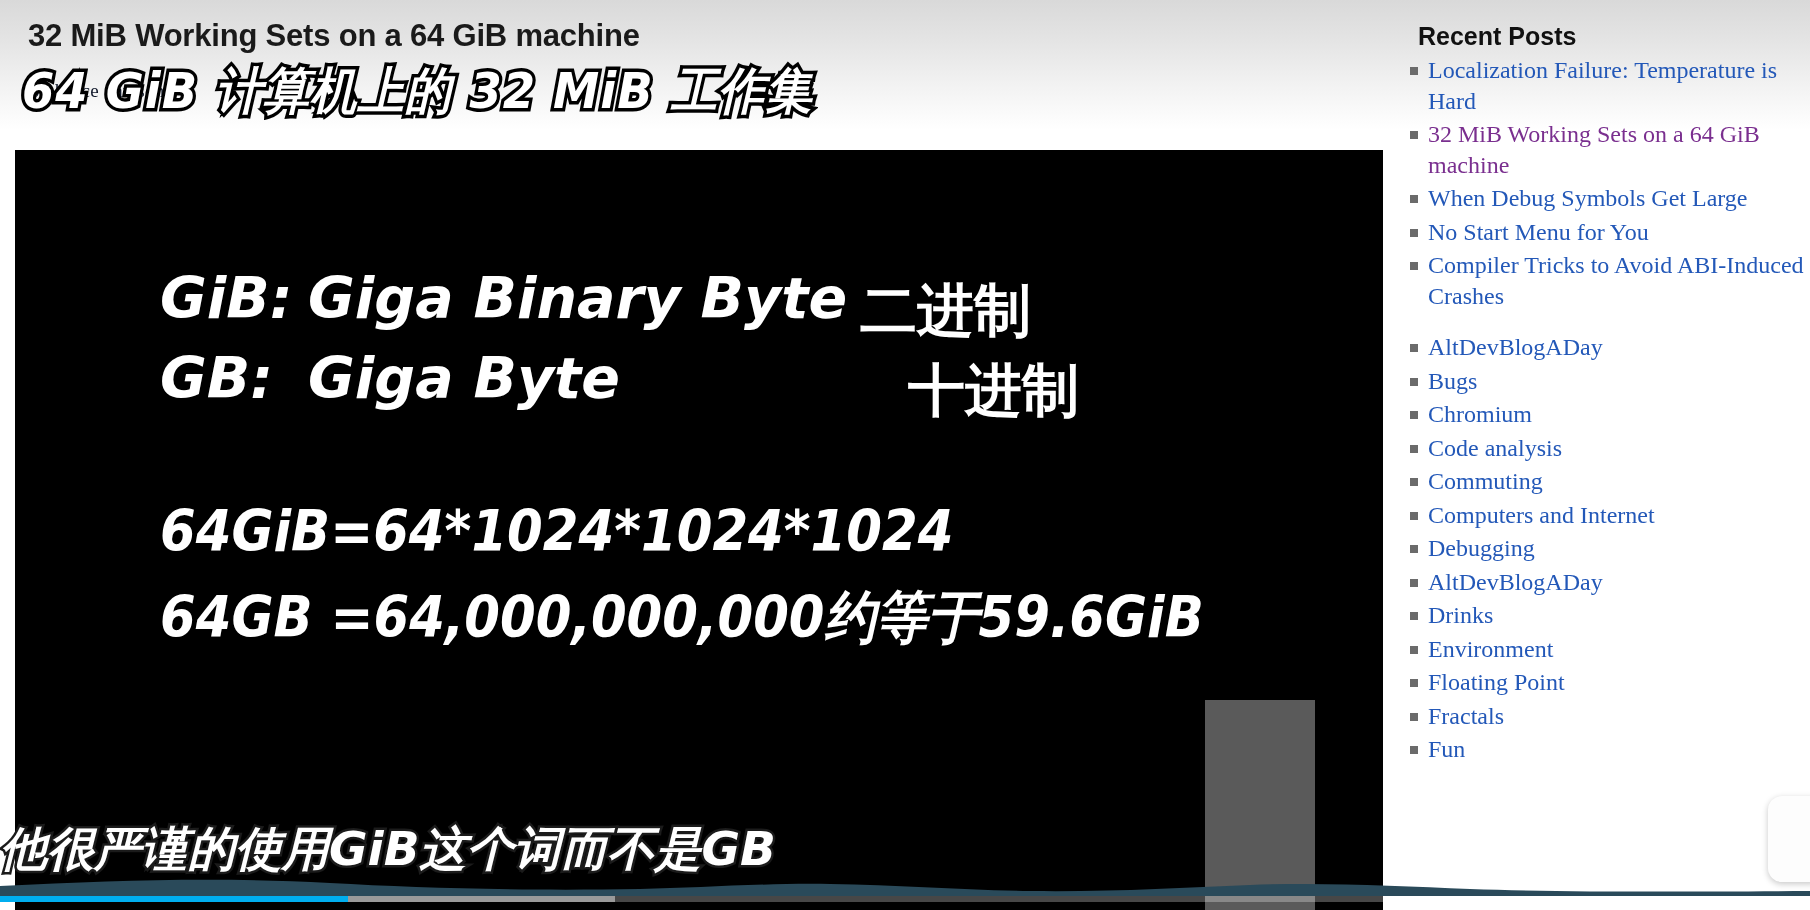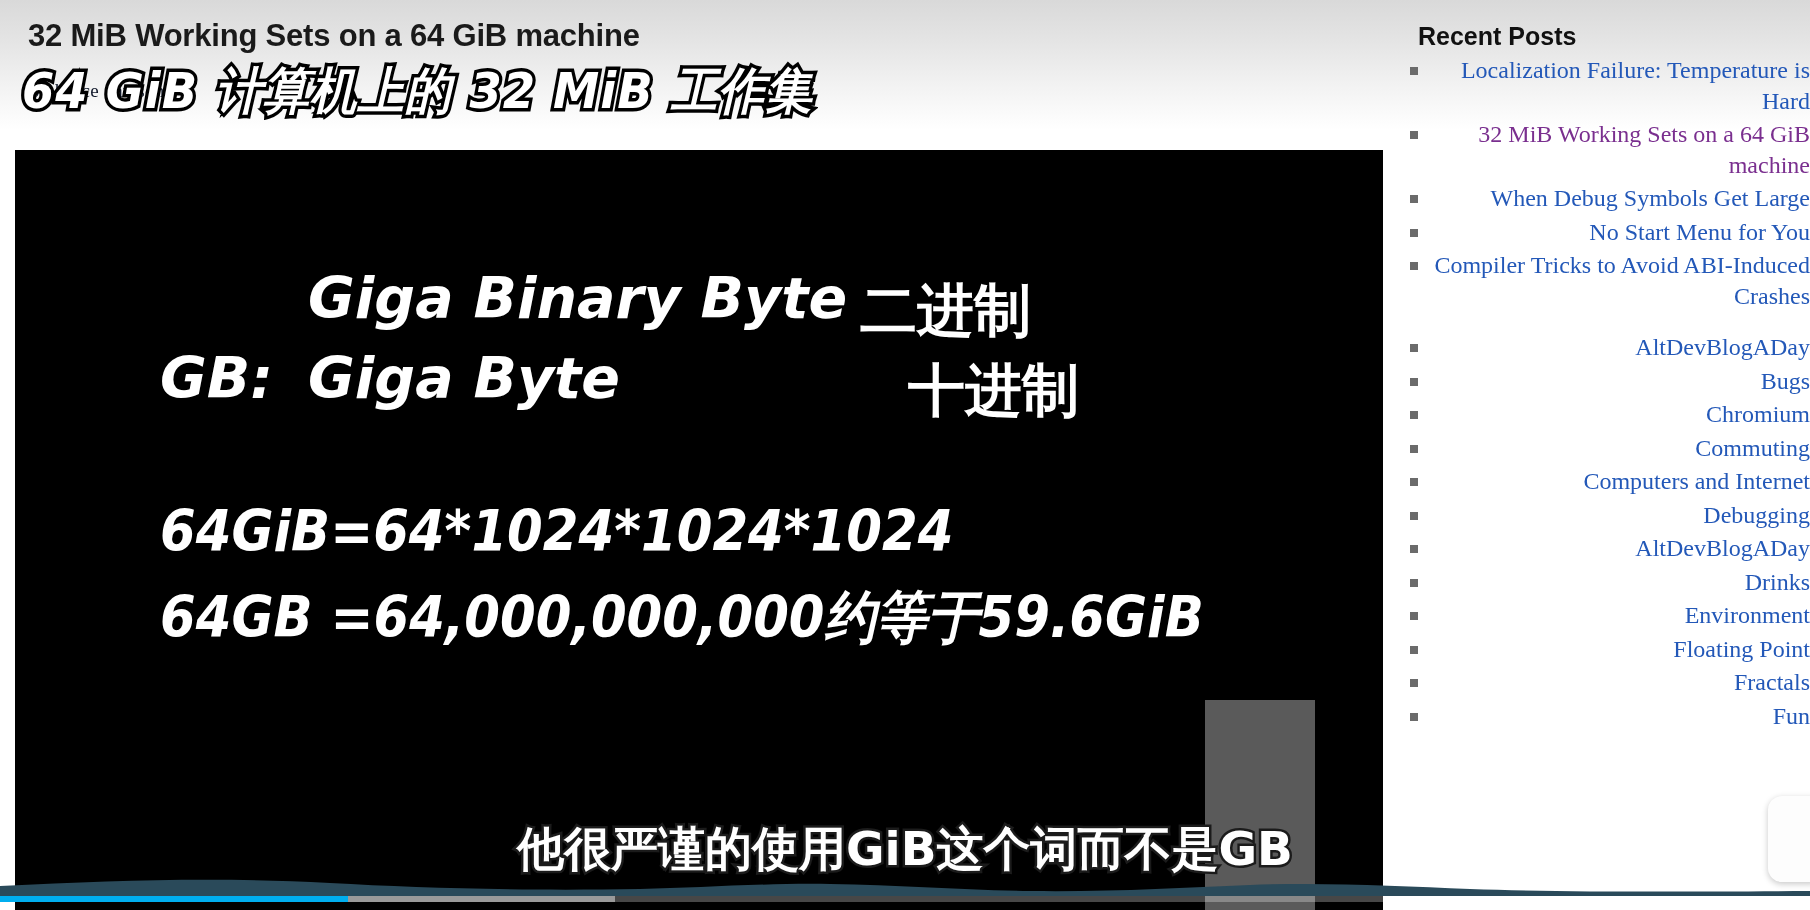--- a/index.html
+++ b/index.html
@@ -77,49 +77,50 @@
     color:#ffffff; font-style:italic; font-weight:bold;
     font-family:"DejaVu Sans", sans-serif;
     font-size:57px; white-space:pre;
     transform:scaleX(0.90);
     transform-origin:left center;
   }
 
   
   .subtitle {
     position:absolute; left:0; top:818px; width:1810px;
-    text-align:center;
+    text-align:left;
     font-size:47px; font-weight:bold;
     font-family:"DejaVu Sans", sans-serif;
     color:#ffffff;
     -webkit-text-stroke:5px #1b1b1b;
     paint-order:stroke fill;
     letter-spacing:0px;
     white-space:nowrap;
     z-index:40;
+    font-style:italic;
   }
   .subtitle-shade {
     position:absolute; top:700px; left:1205px;
     width:110px; height:210px;
     background:rgba(125,125,125,0.72);
     z-index:30;
   }
 
   
   .sidebar {
     position:absolute; left:1400px; top:0; width:410px; height:795px;
     font-family:"Liberation Serif", serif;
     z-index:20;
   }
   .side-head {
     font-family:"Liberation Sans", sans-serif;
     font-size:25px; font-weight:bold; color:#111111;
     margin-left:18px;
   }
-  .side-list { list-style:none; margin:4px 0 0 0; padding:0;text-align:right; }
+  .side-list { list-style:none; margin:4px 0 0 0; padding:0; }
   .side-list li {
     position:relative;
     padding-left:28px;
     margin-bottom:3px;
     font-size:24px;
     line-height:30.5px;
     color:#2358b8;
   }
   .side-list li .bullet {
     position:absolute; left:10px; top:12px;
@@ -170,20 +171,21 @@
     <div class="article-meta">by bruce  dawson</div>
   </div>
 
   <div class="trans-title">64 GiB 计算机上的 32 MiB 工作集</div>
 
   <div class="video-area">
 
     <div class="defn-block">
 
       <div class="defn-row">
+        <span class="defn-abbr">GiB:</span>
         <span class="defn-eng">Giga Binary Byte</span>
         <span class="defn-cn" style="left:700px;">二进制</span>
       </div>
 
       <div class="defn-row" style="margin-top:2px;">
         <span class="defn-abbr">GB:</span>
         <span class="defn-eng">Giga Byte</span>
         <span class="defn-cn" style="left:700px;margin-left:48px;">十进制</span>
       </div>
     </div>
@@ -209,20 +211,21 @@
         <li><span class="bullet"></span><a href="#">No Start Menu for You</a></li>
         <li><span class="bullet"></span><a href="#">Compiler Tricks to Avoid ABI-Induced Crashes</a></li>
       </ul>
     </div>
 
     <div class="cats">
       <ul class="side-list">
         <li><span class="bullet"></span><a href="#">AltDevBlogADay</a></li>
         <li><span class="bullet"></span><a href="#">Bugs</a></li>
         <li><span class="bullet"></span><a href="#">Chromium</a></li>
+        <li><span class="bullet"></span><a href="#">Code analysis</a></li>
         <li><span class="bullet"></span><a href="#">Commuting</a></li>
         <li><span class="bullet"></span><a href="#">Computers and Internet</a></li>
         <li><span class="bullet"></span><a href="#">Debugging</a></li>
         <li><span class="bullet"></span><a href="#">AltDevBlogADay</a></li>
         <li><span class="bullet"></span><a href="#">Drinks</a></li>
         <li><span class="bullet"></span><a href="#">Environment</a></li>
         <li><span class="bullet"></span><a href="#">Floating Point</a></li>
         <li><span class="bullet"></span><a href="#">Fractals</a></li>
         <li><span class="bullet"></span><a href="#">Fun</a></li>
       </ul>

